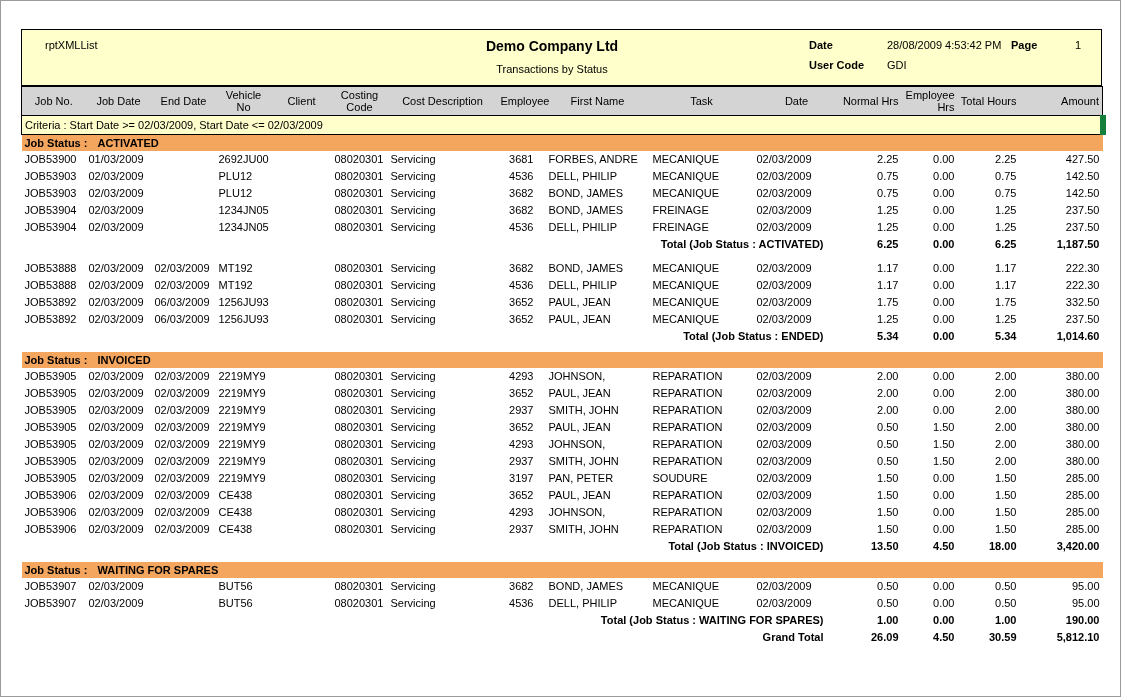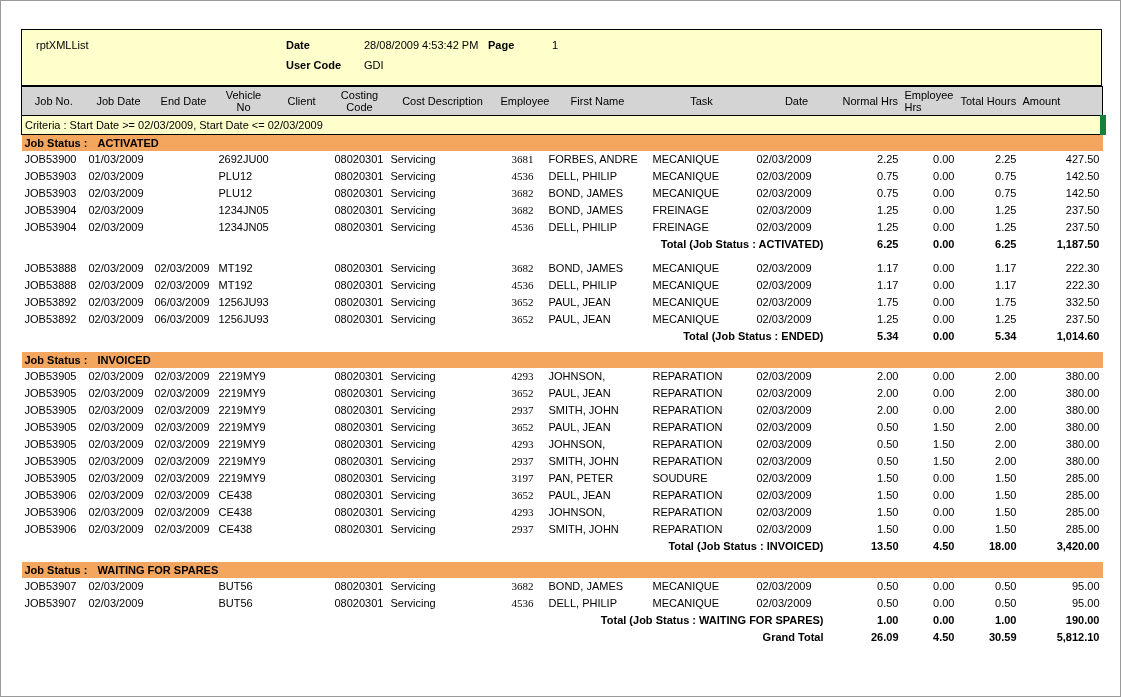--- a/index.html
+++ b/index.html
@@ -5,62 +5,66 @@
   html,body{margin:0;padding:0;}
   body{
     width:1121px;height:697px;background:#ffffff;position:relative;
     font-family:"Liberation Sans", sans-serif;font-size:11px;color:#000;
     border:1px solid #9a9a9a;box-sizing:border-box;overflow:hidden;
   }
   .page{position:absolute;left:20px;top:28px;width:1081px;}
 
   
   .header-band{background:#FFFFCC;border:1px solid #000;height:57px;display:flex;box-sizing:border-box;}
-  .hdr-left{width:250px;padding:9px 0 0 14px;}
+  .hdr-left{width:250px;padding:9px 0 0 23px;}
   .hdr-center{flex:1;text-align:center;padding-top:8px;}
   .company{font-weight:bold;font-size:14px;}
   .subtitle{font-size:11px;margin-top:9px;}
   .hdr-right{width:292px;padding-top:9px;display:grid;grid-template-columns:78px 124px 48px 30px;grid-row-gap:8px;align-content:start;}
   .hdr-label{font-weight:bold;}
   .pg-num{text-align:right;padding-right:8px;}
 
   
   table.grid{width:1081px;border-collapse:collapse;table-layout:fixed;font-size:11px;}
   .grid th{
     background:#D4D4D4;font-weight:normal;text-align:center;vertical-align:middle;
     border-top:1px solid #000;border-bottom:1px solid #000;
     padding:1px 3px;height:26px;line-height:12px;
   }
   .grid th.first{border-left:1px solid #000;}
   .grid th.last{border-right:1px solid #000;}
-  .grid th.num{text-align:left;}
+  .grid th.num{text-align:right;}
   .grid td{padding:0 3px;height:17px;line-height:17px;overflow:hidden;white-space:nowrap;}
   tr.criteria td{
     background:#FFFFCC;border-left:1px solid #000;border-right:6px solid #15803d;border-bottom:1px solid #000;
     height:18px;line-height:18px;
   }
   tr.section-band td{background:#F4A55E;font-weight:bold;height:16px;line-height:16px;}
   tr.section-band .band-name{margin-left:10px;}
   td.num{text-align:right;}
-  td.emp{text-align:right;padding-right:12px;font-family:Liberation Serif, serif;}
+  td.emp{text-align:right;padding-right:12px;}
   tr.total-row td{font-weight:bold;}
   td.total-label{text-align:right;padding-right:16px;}
   tr.gap td{height:7px;line-height:7px;}
 
   .footer-strip{
     border:1px solid #000;height:17px;line-height:17px;text-align:center;margin-top:3px;
   }
 </style>
 </head>
 <body>
 
 <div class="page">
 
   <div class="header-band">
     <div class="hdr-left">rptXMLList</div>
+    <div class="hdr-center">
+      <div class="company">Demo Company Ltd</div>
+      <div class="subtitle">Transactions by Status</div>
+    </div>
     <div class="hdr-right">
       <div class="hdr-label">Date</div>
       <div>28/08/2009 4:53:42 PM</div>
       <div class="hdr-label">Page</div>
       <div class="pg-num">1</div>
       <div class="hdr-label">User Code</div>
       <div>GDI</div>
       <div></div>
       <div></div>
     </div>

